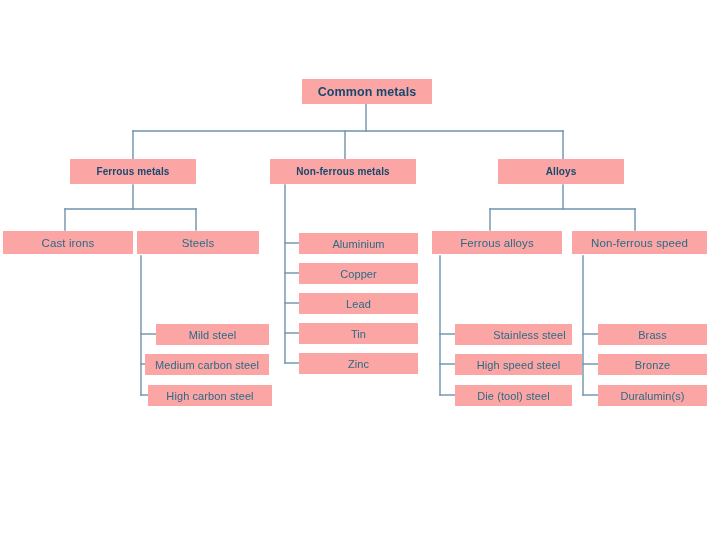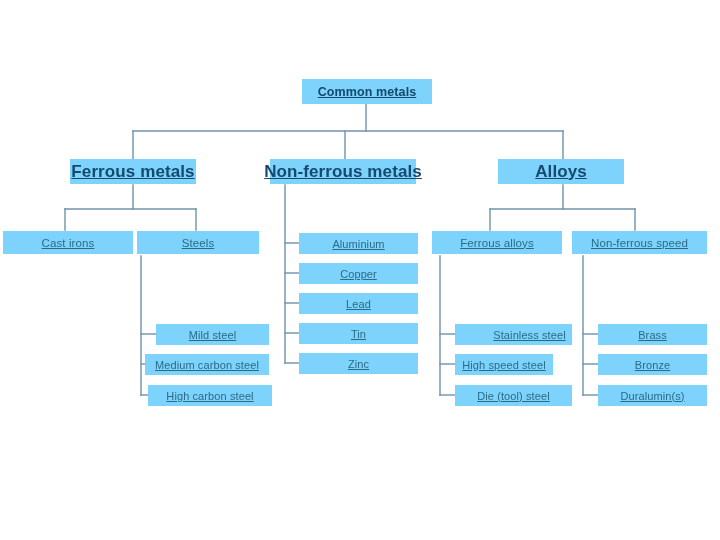--- a/index.html
+++ b/index.html
@@ -22,37 +22,36 @@
     position: absolute;
     left: 0;
     top: 0;
     width: 720px;
     height: 540px;
     pointer-events: none;
   }
   .node {
     position: absolute;
     box-sizing: border-box;
-    background: #7dd3fc;
+    background: #fca5a5;
     color: #15496e;
     display: flex;
     align-items: center;
     justify-content: center;
     white-space: nowrap;
     letter-spacing: 0.1px;
     z-index: 2;
-    text-decoration: underline;
   }
   .lvl0 {
     font-size: 12.5px;
     font-weight: bold;
     height: 25px;
   }
   .lvl1 {
-    font-size: 17px;
+    font-size: 10px;
     font-weight: bold;
     height: 25px;
   }
   .lvl2 {
     font-size: 11.5px;
     font-weight: normal;
     height: 23px;
     color: #2b6b86;
   }
   .lvl3 {
@@ -162,21 +161,21 @@
   <div class="node lvl3" style="left:145px; top:354px; width:124px;">
     <span class="label">Medium carbon steel</span>
   </div>
   <div class="node lvl3" style="left:148px; top:385px; width:124px;">
     <span class="label">High carbon steel</span>
   </div>
 
   <div class="node lvl3" style="left:455px; top:324px; width:117px;padding-left:32px;">
     <span class="label">Stainless steel</span>
   </div>
-  <div class="node lvl3" style="left:455px; top:354px; width:98px;">
+  <div class="node lvl3" style="left:455px; top:354px; width:127px;">
     <span class="label">High speed steel</span>
   </div>
   <div class="node lvl3" style="left:455px; top:385px; width:117px;">
     <span class="label">Die (tool) steel</span>
   </div>
 
   <div class="node lvl3" style="left:598px; top:324px; width:109px;">
     <span class="label">Brass</span>
   </div>
   <div class="node lvl3" style="left:598px; top:354px; width:109px;">

